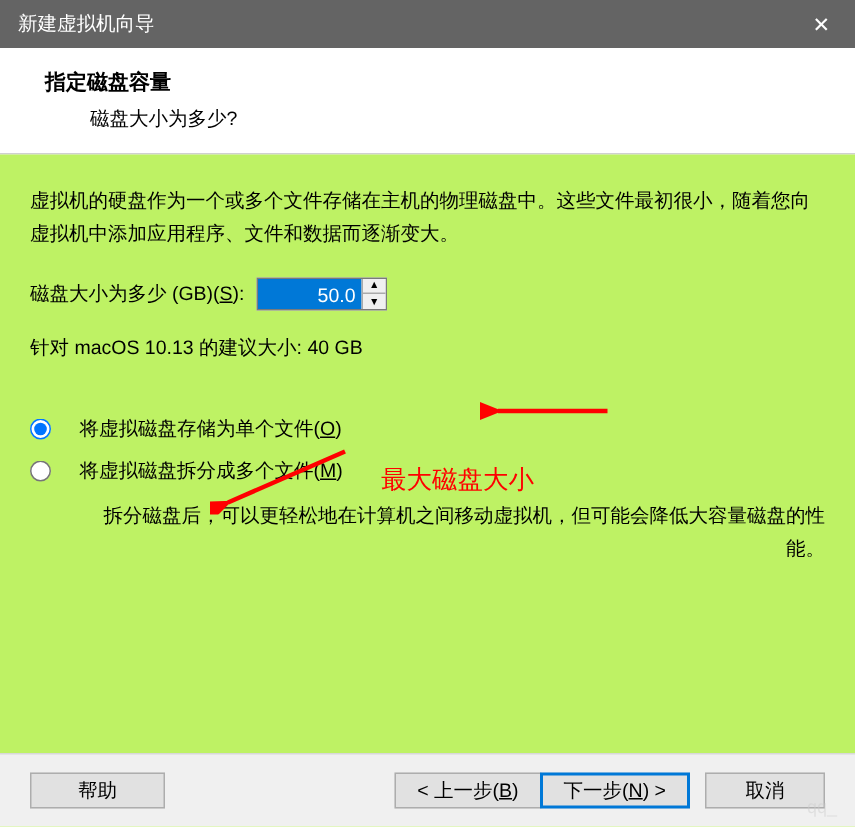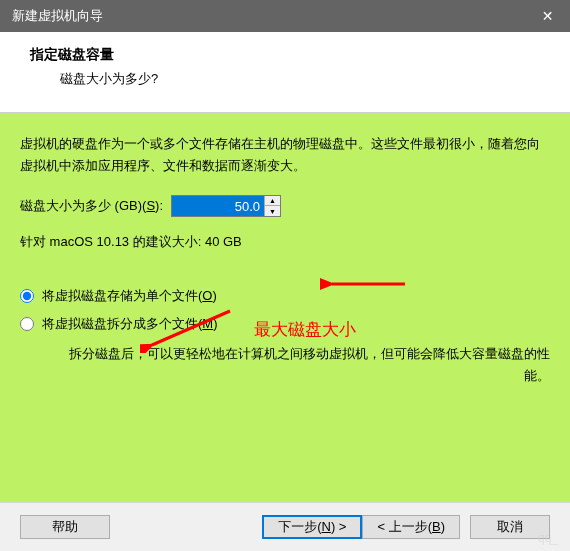--- a/index.html
+++ b/index.html
@@ -1,34 +1,34 @@
 <!DOCTYPE html>
 <html><head>
 <meta charset="utf-8">
 <style>
 * { box-sizing: border-box; margin: 0; padding: 0; }
 body { font-family: "Microsoft YaHei", SimSun, Arial, sans-serif; font-size: 13px; background: #fff; width: 570px; height: 551px; overflow: hidden; position: relative; }
 .title-bar { background: #646464; color: #fff; height: 32px; display: flex; align-items: center; justify-content: space-between; padding: 0 0 0 12px; }
 .title-bar .title { font-size: 13px; }
 .title-bar .close { width: 45px; height: 32px; display: flex; align-items: center; justify-content: center; font-size: 14px; cursor: pointer; }
-.header-section { background: #fff; padding: 14px 20px 24px 30px; border-bottom: 1px solid #d0d0d0; }
+.header-section { background: #fff; padding: 14px 20px 14px 30px; border-bottom: 1px solid #d0d0d0; }
 .header-section .h1 { font-weight: bold; font-size: 14px; margin-bottom: 6px; }
 .header-section .h2 { font-size: 13px; margin-left: 30px; }
 .content { background: #bef264; padding: 20px 20px 0 20px; height: 420px; position: relative; }
 .desc { line-height: 1.7; margin-bottom: 18px; color: #000; }
 .size-row { display: flex; align-items: center; margin-bottom: 16px; position: relative; }
 .size-label { margin-right: 8px; }
 .spinner-wrap { display: flex; border: 1px solid #7a7a7a; background: #fff; }
-.spinner-wrap input { width: 92px; height: 20px; border: none; padding: 0 4px; text-align: right; background: #0078d7; color: #fff; font-size: 13px; outline: none; }
+.spinner-wrap input { width: 69px; height: 20px; border: none; padding: 0 4px; text-align: right; background: #0078d7; color: #fff; font-size: 13px; outline: none; }
 .spinner-btns { display: flex; flex-direction: column; border-left: 1px solid #aaa; }
 .spinner-btns div { width: 15px; height: 10px; display: flex; align-items: center; justify-content: center; font-size: 7px; background: #f0f0f0; border-bottom: 1px solid #aaa; cursor: pointer; }
 .spinner-btns div:last-child { border-bottom: none; }
 .suggest { margin-bottom: 28px; }
 .radio-group { margin-top: 36px; }
-.radio-row { display: flex; align-items: center; margin-bottom: 10px; cursor: pointer; }
+.radio-row { display: flex; align-items: center; margin-bottom: 10px; cursor: pointer; gap: 11px; }
 .radio-row input { margin-right: 8px; width: 14px; height: 14px; }
 .radio-desc { margin-left: 24px; line-height: 1.7; color: #000; text-align: right; }
 .annotation-arrow1 { position: absolute; left: 300px; top: 77px; pointer-events: none; }
 .annotation-arrow2 { position: absolute; left: 140px; top: 190px; pointer-events: none; }
 .annotation-text { position: absolute; left: 254px; top: 205px; color: #ff0000; font-size: 17px; pointer-events: none; }
 .button-bar { position: absolute; bottom: 0; left: 0; right: 0; background: #f0f0f0; padding: 12px 20px; display: flex; align-items: center; border-top: 1px solid #d8d8d8; }
 .button-bar .spacer { flex: 1; }
 .btn { background: #e1e1e1; border: 1px solid #adadad; height: 24px; padding: 0 14px; font-size: 13px; font-family: inherit; cursor: pointer; min-width: 80px; }
 .btn.help { min-width: 90px; }
 .btn.primary { border: 2px solid #0078d7; background: #e1e1e1; }
@@ -94,19 +94,19 @@
       <span><span>将虚拟磁盘拆分成多个文件(</span><u>M</u><span>)</span></span>
     </label>
     <div class="radio-desc">拆分磁盘后，可以更轻松地在计算机之间移动虚拟机，但可能会降低大容量磁盘的性能。</div>
   </div>
 </div>
 
 <div class="button-bar">
   <button class="btn help">帮助</button>
   <div class="spacer"></div>
   <div class="btn-group">
+    <button class="btn"><span>&lt; 上一步(</span><u>B</u><span>)</span></button>
     <button class="btn primary adjacent"><span>下一步(</span><u>N</u><span>) &gt;</span></button>
-    <button class="btn"><span>&lt; 上一步(</span><u>B</u><span>)</span></button>
   </div>
   <button class="btn">取消</button>
 </div>
 
 <div class="watermark">qq_</div>
 
 </body></html>

